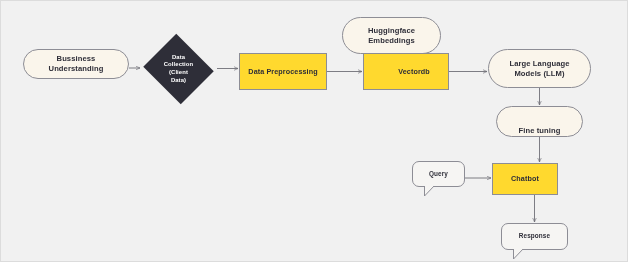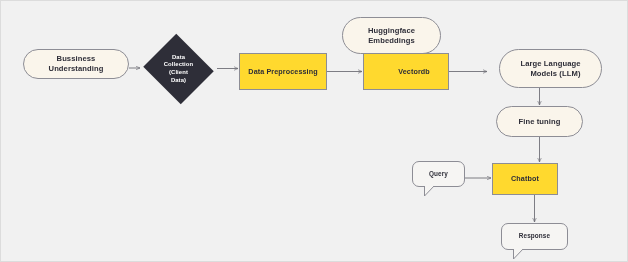--- a/index.html
+++ b/index.html
@@ -133,26 +133,26 @@
 
   <div class="node n-stadium" style="left:341px;top:7px;width:99px;height:37px;margin-top:9px;">
     <span class="node-label">Huggingface
 Embeddings</span>
   </div>
 
   <div class="node n-rect" style="left:362px;top:52px;width:86px;height:37px;padding-left:16px;">
     <span class="node-label">Vectordb</span>
   </div>
 
-  <div class="node n-stadium" style="left:498px;top:48px;width:103px;height:39px;text-align:right;">
+  <div class="node n-stadium" style="left:487px;top:48px;width:103px;height:39px;">
     <span class="node-label">Large Language
 Models (LLM)</span>
   </div>
 
-  <div class="node n-stadium" style="left:495px;top:105px;width:87px;height:31px;">
+  <div class="node n-stadium" style="left:495px;top:105px;width:87px;height:31px;align-items:flex-end;">
     <span class="node-label">Fine tuning</span>
   </div>
 
   <div class="node n-bubble" style="left:411px;top:160px;width:53px;height:26px;">
     <span class="node-label">Query</span>
     <span class="tail">
       <svg width="14" height="11" viewBox="0 0 14 11" xmlns="http://www.w3.org/2000/svg">
         <path d="M 0.5 -1 L 0.5 10 L 11 -1 Z" fill="#f6f5f3" stroke="#8d8d95" stroke-width="1"></path>
         <path d="M 0.5 -1 L 12.5 -1" stroke="#f6f5f3" stroke-width="2"></path>
       </svg>

